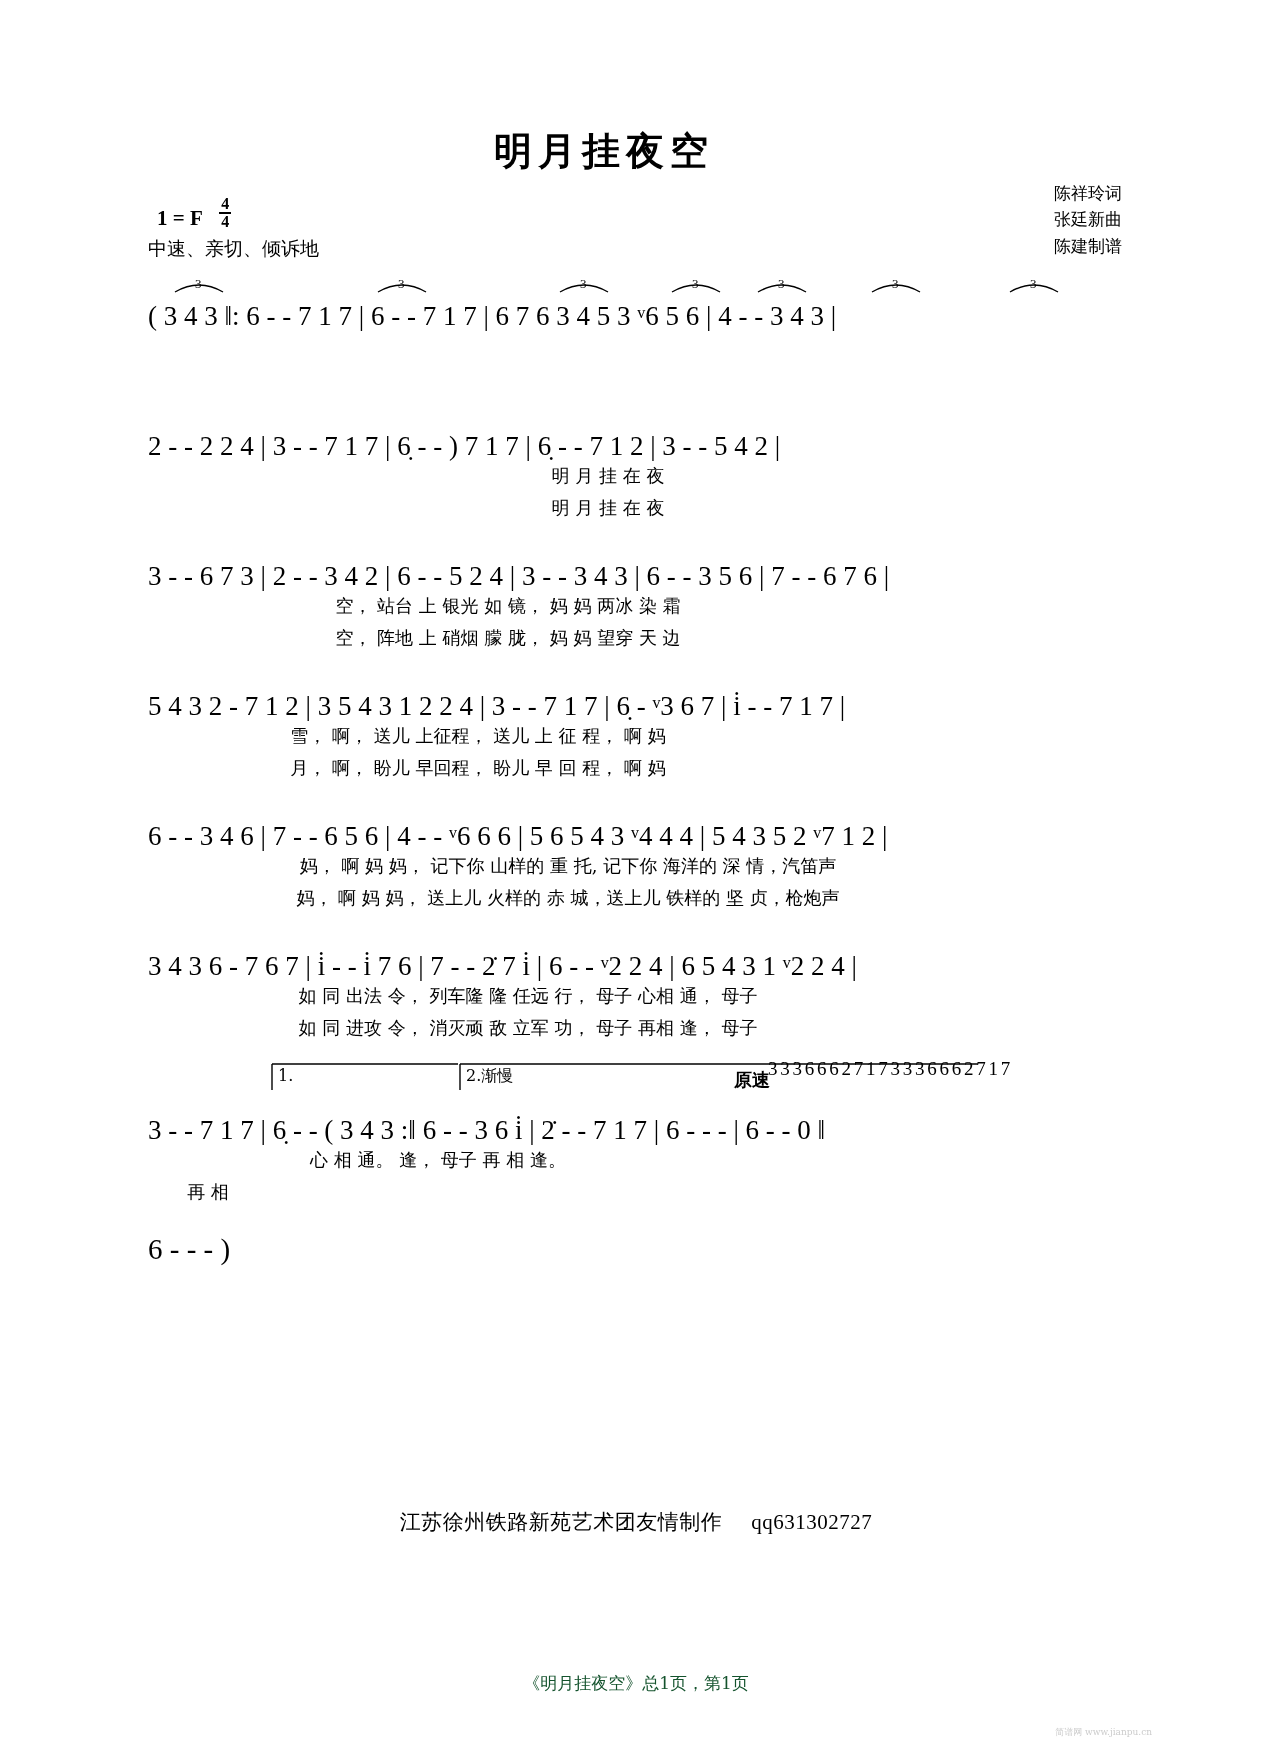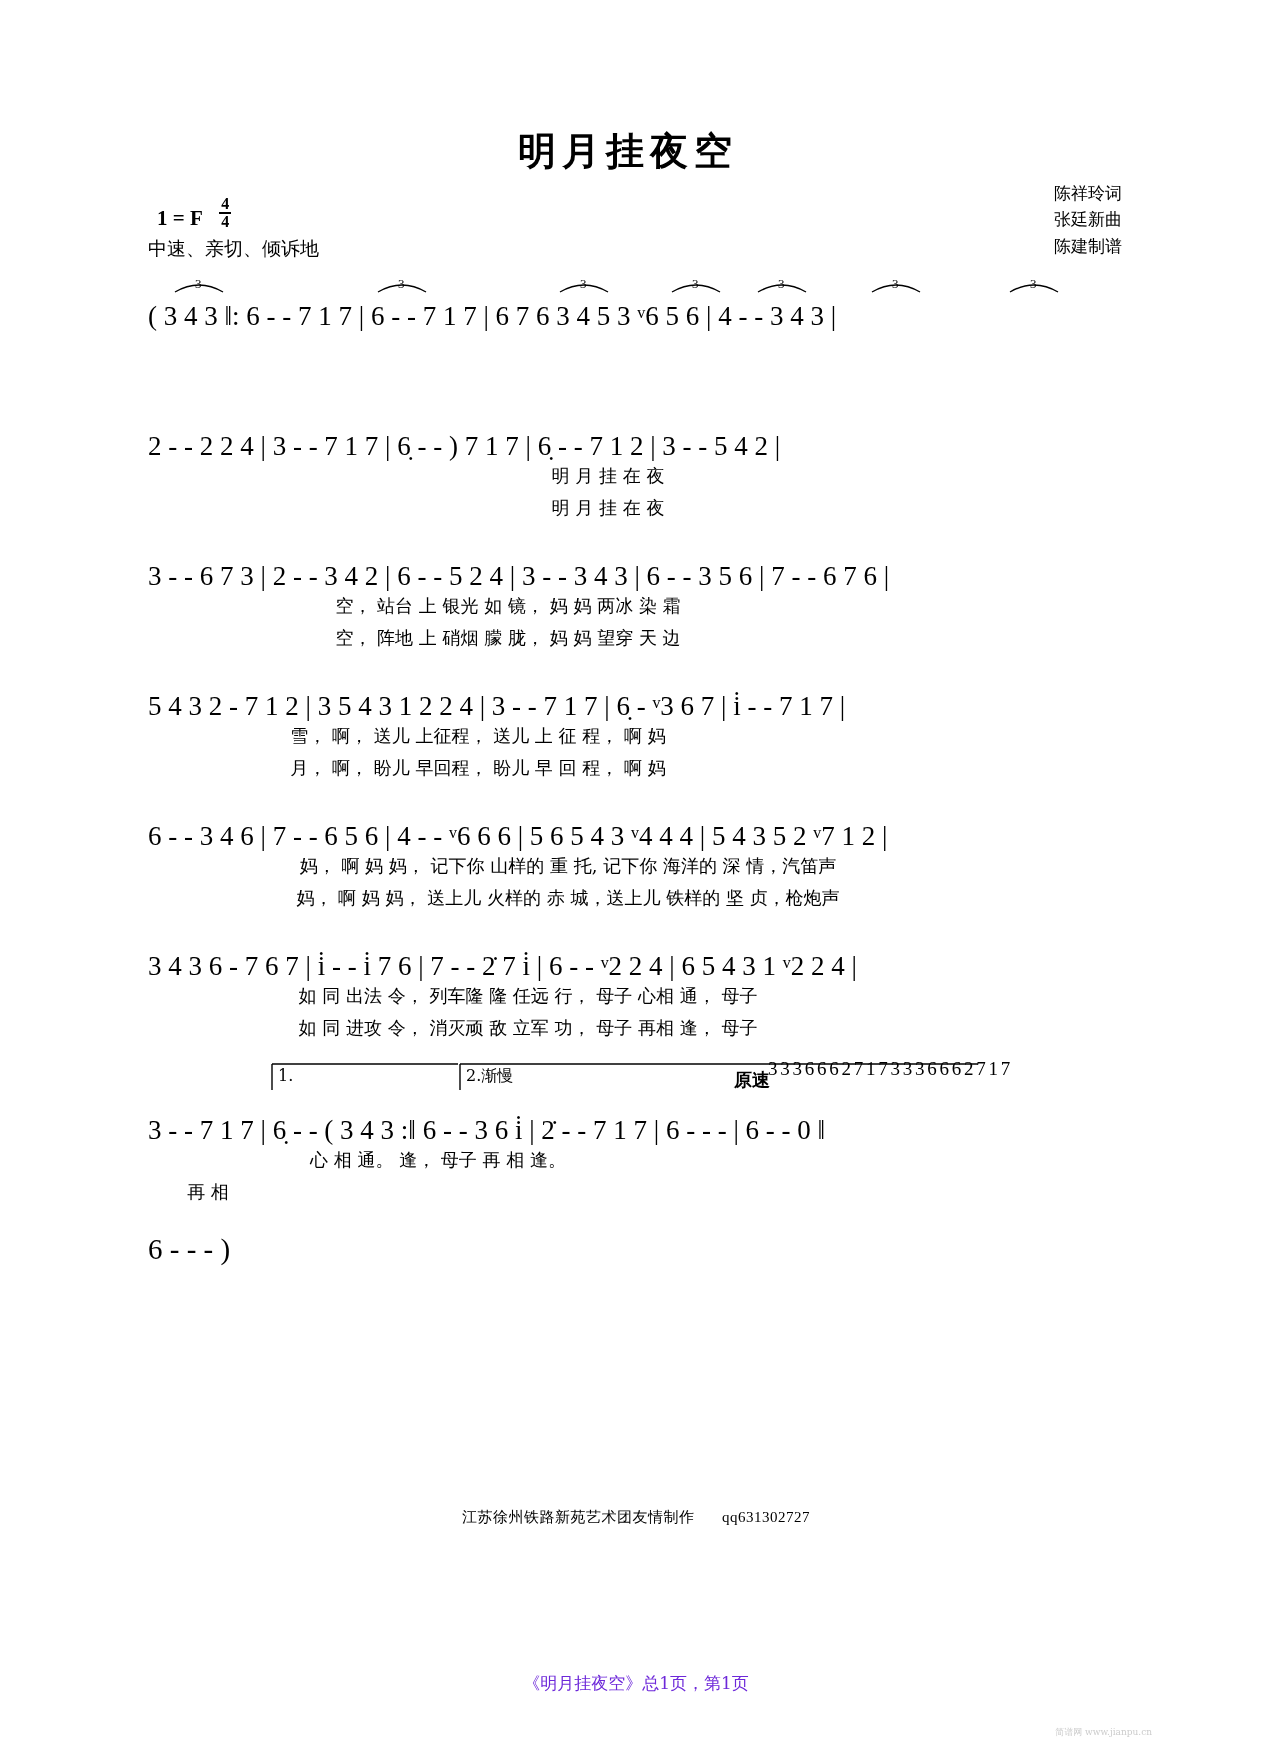--- a/index.html
+++ b/index.html
@@ -25,21 +25,20 @@
   .title {
     position: absolute;
     top: 126px;
     left: 0;
     width: 1208px;
     text-align: center;
     font-size: 38px;
     letter-spacing: 6px;
     font-weight: 600;
     font-family: "DejaVu Serif", serif;
-    padding-left: 24px;
   }
 
   
   .key-block {
     position: absolute;
     top: 196px;
     left: 157px;
     font-size: 21px;
     font-weight: 700;
     font-family: "Liberation Serif", serif;
@@ -117,34 +116,34 @@
     transform: translateX(-50%);
   }
 
   
   .maker {
     position: absolute;
     top: 1508px;
     left: 0;
     width: 1272px;
     text-align: center;
-    font-size: 15px;
+    font-size: 21px;
     font-family: "DejaVu Serif", serif;
     letter-spacing: 0.5px;
   }
   .maker .qq { margin-left: 22px; font-family: "Liberation Serif", serif; }
   .pagefoot {
     position: absolute;
     top: 1672px;
     left: 0;
     width: 1272px;
     text-align: center;
     font-size: 17px;
     font-family: "DejaVu Serif", serif;
-    color: #6d28d9;
+    color: #14532d;
   }
   .faint {
     position: absolute;
     top: 1726px;
     right: 120px;
     font-size: 9px;
     color: #cccccc;
     font-family: "DejaVu Serif", serif;
   }
   svg.overlay {

